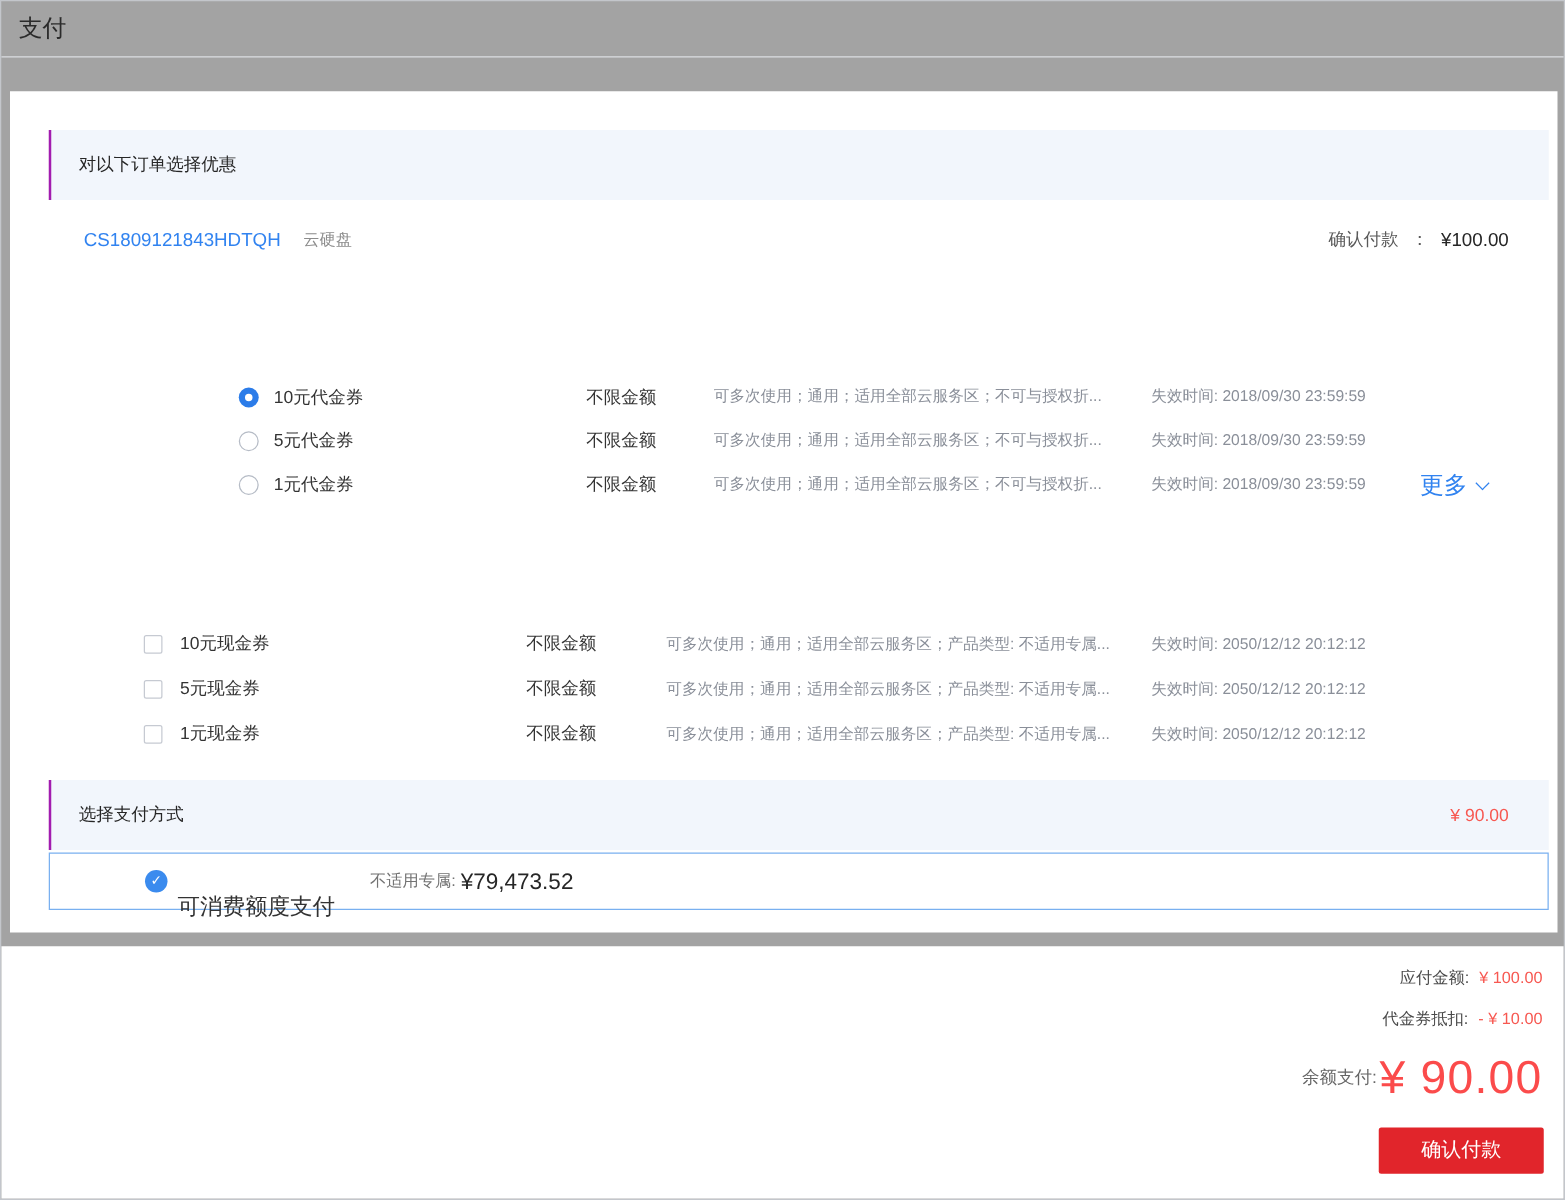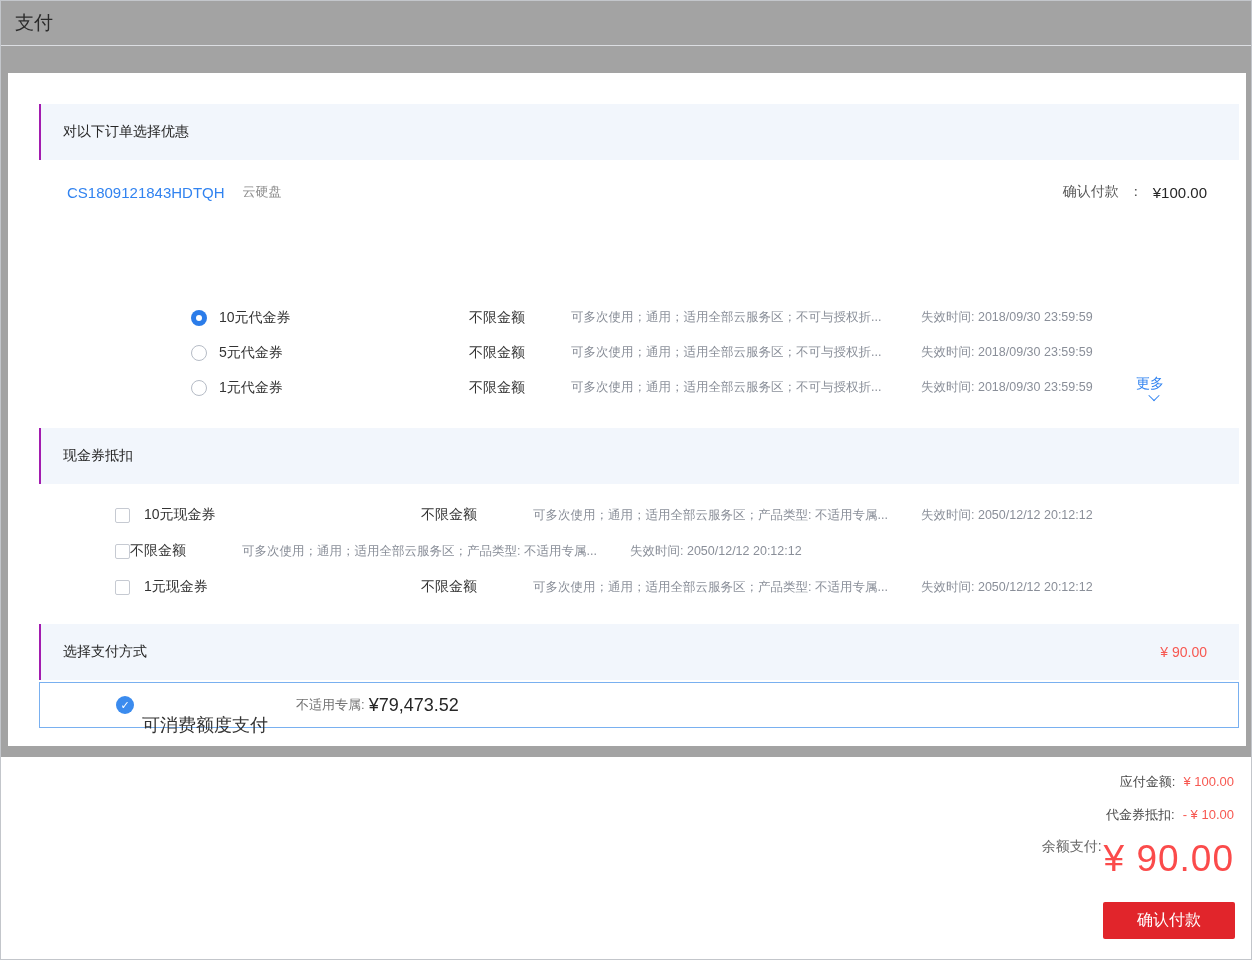--- a/index.html
+++ b/index.html
@@ -35,21 +35,21 @@
   
   .vrows{position:absolute;top:227px;left:31px;width:1200px;}
   .vrow{display:flex;align-items:center;height:35px;padding-left:152px;box-sizing:border-box;}
   .radio{width:16px;height:16px;border-radius:50%;box-sizing:border-box;border:1px solid #b6bcc6;background:#fff;flex:0 0 16px;position:relative;cursor:pointer;}
   .radio.selected{border:none;background:#2b7ce9;}
   .radio.selected::after{content:"";position:absolute;left:5px;top:5px;width:6px;height:6px;border-radius:50%;background:#fff;}
   .vname{margin-left:12px;width:250px;font-size:14px;color:#333;box-sizing:border-box;}
   .vlimit{width:102px;font-size:14px;color:#333;}
   .vdesc{width:350px;font-size:12.5px;color:#8a8f99;white-space:nowrap;overflow:hidden;}
   .vexpire{width:215px;font-size:12.5px;color:#8a8f99;white-space:nowrap;}
-  .vmore{font-size:14px;color:#3183f0;display:flex;align-items:center;cursor:pointer;flex-direction:column;}
+  .vmore{font-size:19px;color:#3183f0;display:flex;align-items:center;cursor:pointer;}
   .chev{display:inline-block;width:7px;height:7px;border-right:1.5px solid #3183f0;border-bottom:1.5px solid #3183f0;transform:rotate(45deg) translate(-1px,-1px);margin-left:8px;}
   
   .crows{position:absolute;top:424px;left:31px;width:1200px;}
   .crow{display:flex;align-items:center;height:36px;padding-left:76px;box-sizing:border-box;}
   .cbx{width:15px;height:15px;box-sizing:border-box;border:1px solid #c6cad2;border-radius:2px;background:#fff;flex:0 0 15px;cursor:pointer;}
   .cname{margin-left:14px;width:277px;font-size:14px;color:#333;}
   .climit{width:112px;font-size:14px;color:#333;}
   .cdesc{width:388px;font-size:12.5px;color:#8a8f99;white-space:nowrap;overflow:hidden;}
   .cexpire{font-size:12.5px;color:#8a8f99;white-space:nowrap;}
   
@@ -64,21 +64,21 @@
   
   .bottom{
     position:absolute;left:0;right:0;top:756px;height:202px;background:#fff;
     display:flex;flex-direction:column;align-items:flex-end;box-sizing:border-box;
     padding:16px 17px 0 0;
   }
   .sline{display:flex;align-items:baseline;height:18px;}
   .sline .lbl{font-size:13px;color:#4a4a4a;}
   .sline .val{font-size:13px;color:#f75851;margin-left:8px;}
   .sline2{margin-top:15px;}
-  .bigline{display:flex;align-items:flex-start;margin-top:14px;height:48px;}
+  .bigline{display:flex;align-items:center;margin-top:14px;height:48px;}
   .bigline .lbl{font-size:14px;color:#666;}
   .bigline .val{font-size:37px;color:#fb4b4b;margin-left:2px;letter-spacing:1px;}
   .confirm-btn{
     margin-top:16px;margin-right:-1px;width:132px;height:37px;background:#e1252b;border:none;border-radius:2px;
     color:#fff;font-size:16px;font-family:"Liberation Sans",sans-serif;cursor:pointer;
   }
 </style>
 </head>
 <body>
 
@@ -124,33 +124,31 @@
         <span class="vlimit">不限金额</span>
         <span class="vdesc">可多次使用；通用；适用全部云服务区；不可与授权折...</span>
         <span class="vexpire">失效时间: 2018/09/30 23:59:59</span>
         <span class="vmore">
             <span>更多</span>
             <span class="chev"></span>
           </span>
       </div>
     </div>
 
-    <div class="sec" style="top:355px;">
-      <span>现金券抵扣</span>
-    </div>
     <div class="crows">
       <div class="crow">
         <span class="cbx"></span>
         <span class="cname">10元现金券</span>
         <span class="climit">不限金额</span>
         <span class="cdesc">可多次使用；通用；适用全部云服务区；产品类型: 不适用专属...</span>
         <span class="cexpire">失效时间: 2050/12/12 20:12:12</span>
       </div>
       <div class="crow">
         <span class="cbx"></span>
+        <span class="cname">5元现金券</span>
         <span class="climit">不限金额</span>
         <span class="cdesc">可多次使用；通用；适用全部云服务区；产品类型: 不适用专属...</span>
         <span class="cexpire">失效时间: 2050/12/12 20:12:12</span>
       </div>
       <div class="crow">
         <span class="cbx"></span>
         <span class="cname">1元现金券</span>
         <span class="climit">不限金额</span>
         <span class="cdesc">可多次使用；通用；适用全部云服务区；产品类型: 不适用专属...</span>
         <span class="cexpire">失效时间: 2050/12/12 20:12:12</span>

